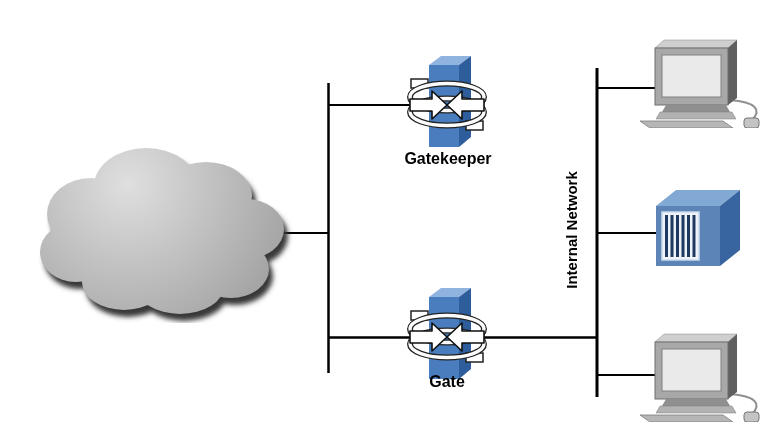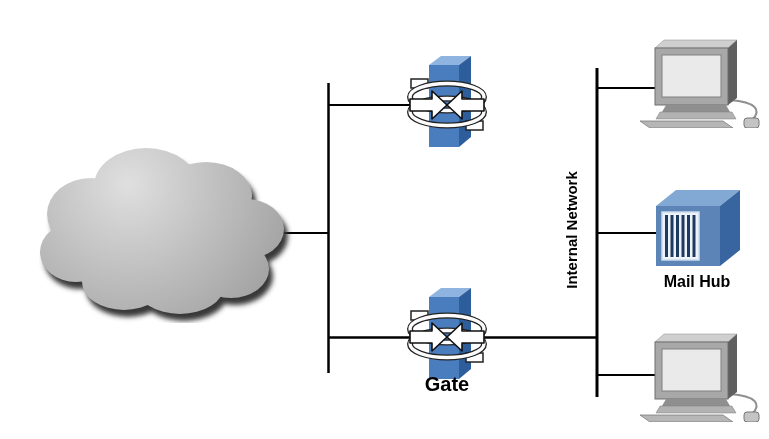--- a/index.html
+++ b/index.html
@@ -15,21 +15,21 @@
   .node-label{
     position:absolute;
     font-weight:bold;
     color:#000;
     text-align:center;
     white-space:nowrap;
     line-height:1.1;
   }
   .lbl-internet{font-size:15px;}
   .lbl-gatekeeper{font-size:16px;}
-  .lbl-gate{font-size:20px;}
+  .lbl-gate{font-size:16px;}
   .lbl-mailhub{font-size:16px;}
   .lbl-internal{
     font-size:15px;
     width:150px;height:20px;
     transform:rotate(-90deg);
     transform-origin:center center;
   }
 </style>
 </head>
 <body>
@@ -93,20 +93,21 @@
       <g>
         <ellipse cx="42" cy="42" rx="37" ry="13.5" fill="none" stroke="#222" stroke-width="6"></ellipse>
         <ellipse cx="42" cy="42" rx="37" ry="13.5" fill="none" stroke="#fcfcfc" stroke-width="3.4"></ellipse>
         <ellipse cx="42" cy="57" rx="37" ry="13.5" fill="none" stroke="#222" stroke-width="6"></ellipse>
         <ellipse cx="42" cy="57" rx="37" ry="13.5" fill="none" stroke="#fcfcfc" stroke-width="3.4"></ellipse>
       </g>
       <polygon points="42,50 27,36 27,44 5,44 5,56 27,56 27,64" fill="#ffffff" stroke="#111" stroke-width="1.6" stroke-linejoin="round"></polygon>
       <polygon points="42,50 57,36 57,44 79,44 79,56 57,56 57,64" fill="#ffffff" stroke="#111" stroke-width="1.6" stroke-linejoin="round"></polygon>
     </svg>
   </div>
+  <div class="node-label lbl-gatekeeper" style="left:380px;top:150px;width:136px">Gatekeeper</div>
 
   <div class="abs" style="left:405px;top:287px;width:84px;height:100px">
     <svg width="84" height="100" viewBox="0 0 84 100">
       <polygon points="24,10 54,10 66,1 36,1" fill="#8fb4e0"></polygon>
       <polygon points="54,10 66,1 66,82 54,92" fill="#2e5d9c"></polygon>
       <rect x="24" y="10" width="30" height="82" fill="#4a7dbd"></rect>
       <rect x="6" y="24" width="17" height="9" fill="#ffffff" stroke="#222" stroke-width="1.5"></rect>
       <rect x="61" y="66" width="17" height="9" fill="#ffffff" stroke="#222" stroke-width="1.5"></rect>
       <g>
         <ellipse cx="42" cy="42" rx="37" ry="13.5" fill="none" stroke="#222" stroke-width="6"></ellipse>
@@ -145,21 +146,20 @@
       <g fill="#1e3a60">
         <rect x="15" y="29" width="3" height="42"></rect>
         <rect x="20.5" y="29" width="3" height="42"></rect>
         <rect x="26" y="29" width="3" height="42"></rect>
         <rect x="31.5" y="29" width="3" height="42"></rect>
         <rect x="37" y="29" width="3" height="42"></rect>
         <rect x="42.5" y="29" width="3" height="42"></rect>
       </g>
     </svg>
   </div>
-  <div class="node-label lbl-mailhub" style="left:642px;top:273px;width:110px">Mail Hub</div>
 
   <div class="abs" style="left:628px;top:330px;width:138px;height:92px">
     <svg width="138" height="92" viewBox="0 0 138 92">
       <path d="M 102 64 C 128 66 134 74 124 84" fill="none" stroke="#909090" stroke-width="2"></path>
       <polygon points="27,12 36,4 109,4 100,12" fill="#cfcfcf" stroke="#8a8a8a" stroke-width="0.5"></polygon>
       <polygon points="100,12 109,4 109,62 100,69" fill="#5f5f5f"></polygon>
       <rect x="27" y="12" width="73" height="57" fill="#a8a8a8" stroke="#6f6f6f" stroke-width="1"></rect>
       <rect x="34" y="19" width="59" height="42" fill="#eaeaea" stroke="#808080" stroke-width="1"></rect>
       <polygon points="38,69 98,69 102,76 34,76" fill="#8f8f8f"></polygon>
       <polygon points="32,76 104,76 108,83 28,83" fill="#b2b2b2" stroke="#7c7c7c" stroke-width="0.5"></polygon>

